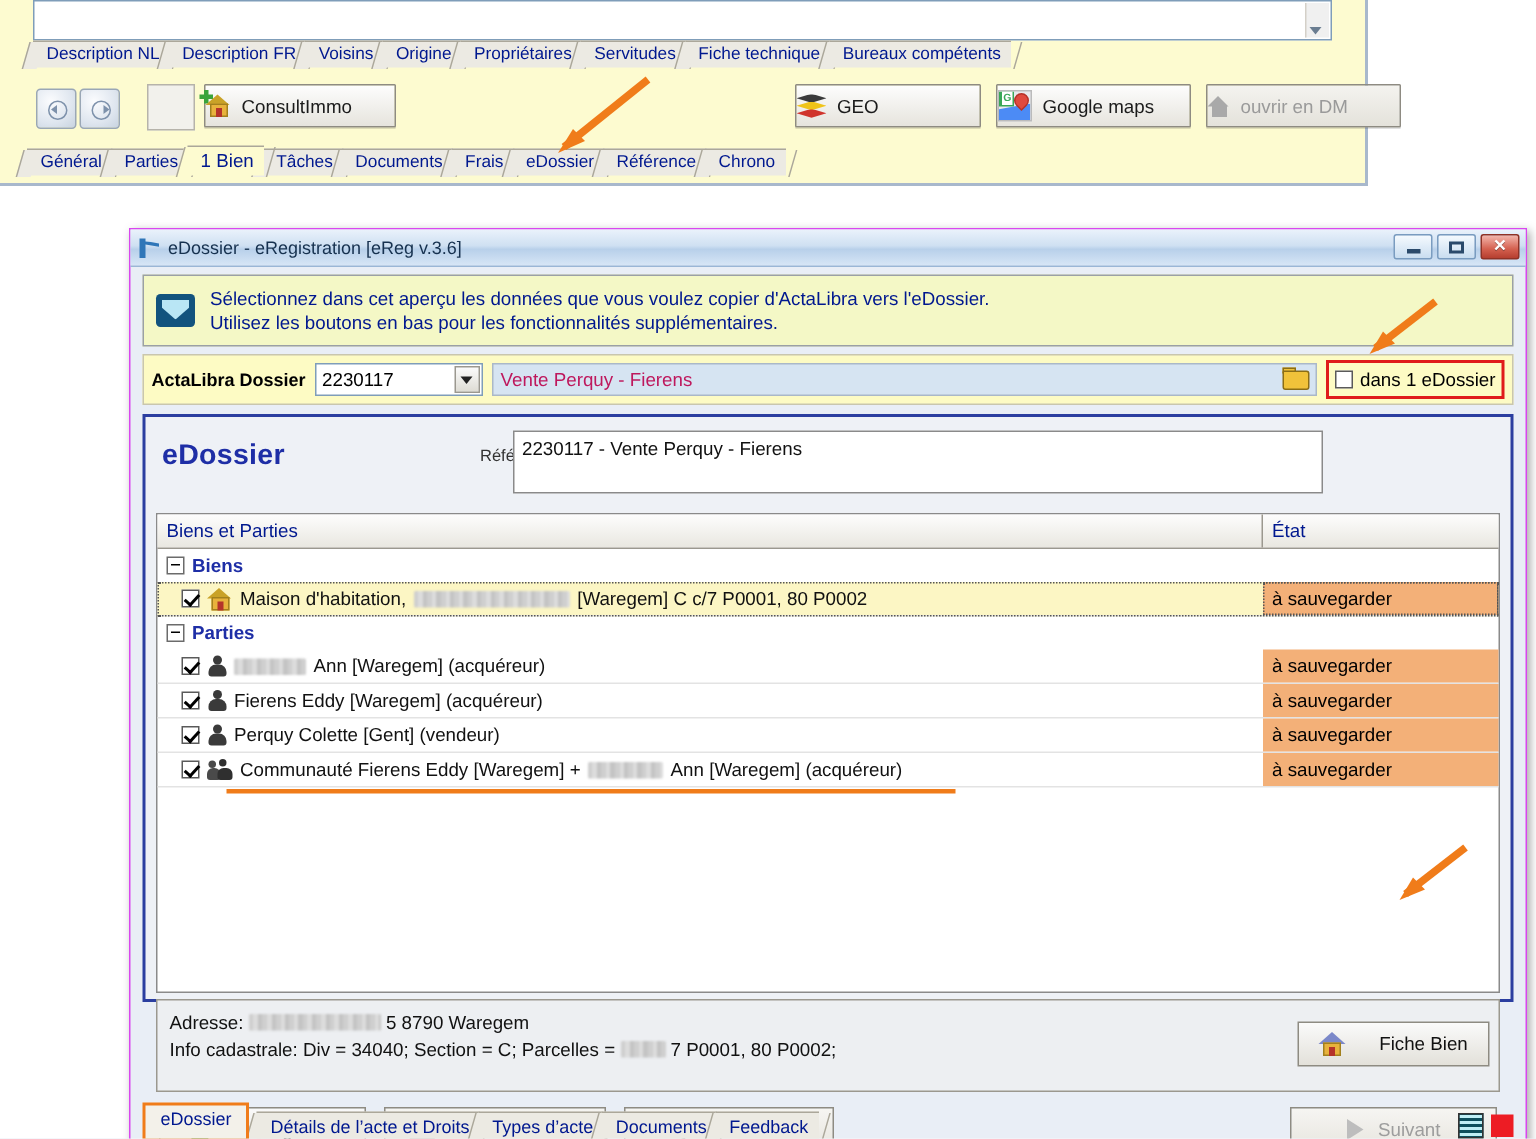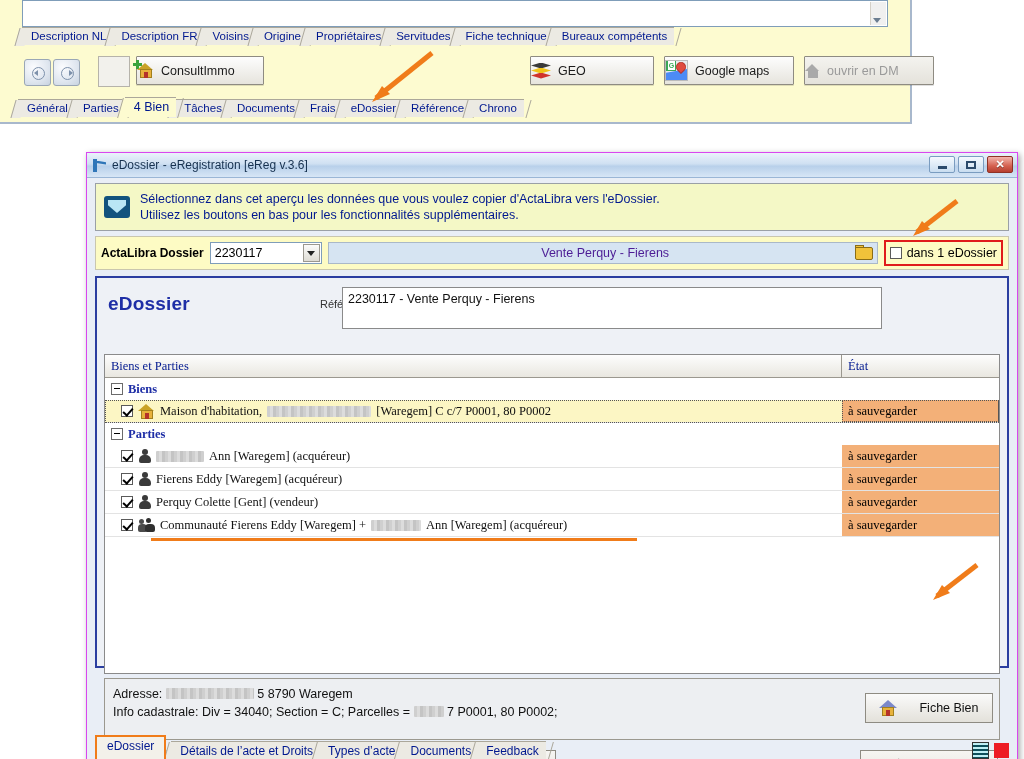--- a/index.html
+++ b/index.html
@@ -208,23 +208,22 @@
     box-sizing:border-box;display:flex;align-items:center;padding-left:4px;font-size:12.5px;
   }
   .combo .btn{
     position:absolute;right:1px;top:1px;width:17px;bottom:1px;
     background:linear-gradient(#fbfbfb,#dedcd4);border:1px solid #9b988f;box-sizing:border-box;
     display:flex;align-items:center;justify-content:center;
   }
   .combo .btn .cv{width:0;height:0;border-left:4px solid transparent;border-right:4px solid transparent;border-top:5px solid #222;}
   .dossier-name{
     flex:1;height:22px;background:#d6e4f2;border:1px solid #aab8c8;box-sizing:border-box;
-    display:flex;align-items:center;padding-left:5px;font-size:12.5px;color:#4c1d95;
+    display:flex;align-items:center;padding-left:5px;font-size:12.5px;color:#be185d;
     position:relative;
-    justify-content:center;
   }
   .folder-ico{
     position:absolute;right:3px;top:2px;width:19px;height:16px;
   }
   .folder-ico .f1{position:absolute;left:0;top:2px;width:18px;height:13px;background:#f0c23a;border:1px solid #8a6d16;box-sizing:border-box;border-radius:1px 2px 2px 2px;}
   .folder-ico .f2{position:absolute;left:0;top:0px;width:9px;height:4px;background:#f0c23a;border:1px solid #8a6d16;box-sizing:border-box;}
   .chk-wrap{
     display:flex;align-items:center;gap:5px;padding:2px 4px;
     border:2px solid #e01b1b;box-sizing:border-box;height:26px;
   }
@@ -246,22 +245,22 @@
     letter-spacing:.2px;
   }
   #panel-head .reflab{position:absolute;left:172px;top:14px;font-size:11px;color:#333;margin-left:44px;}
   #panel-head .refbox{
     position:absolute;left:238px;top:3px;right:118px;height:42px;background:#fff;
     border:1px solid #8a8a8a;box-sizing:border-box;font-size:12.5px;padding:4px 5px;color:#111;
   }
 
   
   #grid{
-    position:relative;margin-top:20px;height:320px;background:#fff;
-    border:1px solid #8a8a8a;box-sizing:border-box;font-family:Liberation Serif, serif;
+    position:relative;margin-top:8px;height:320px;background:#fff;
+    border:1px solid #8a8a8a;box-sizing:border-box;
   }
   #grid-header{display:flex;height:22px;background:linear-gradient(#fdfdfd,#e9e7e0);
     border-bottom:1px solid #9b988f;}
   #grid-header .h{
     font-size:12.5px;color:#00188f;display:flex;align-items:center;padding-left:6px;
     border-right:1px solid #9b988f;box-sizing:border-box;
   }
   #grid-header .h.first{flex:1;}
   #grid-header .h.last{width:157px;border-right:none;}
   .grp{
@@ -415,21 +414,21 @@
           <span class="roof"></span>
           <span class="body"></span>
         </span>
       <span>ouvrir en DM</span>
     </div>
   </div>
 
   <div class="tabstrip" id="bg-maintabs">
     <div class="tab"><span class="lbl">Général</span></div>
     <div class="tab"><span class="lbl">Parties</span></div>
-    <div class="tab active"><span class="lbl">4 Bien</span></div>
+    <div class="tab active"><span class="lbl">1 Bien</span></div>
     <div class="tab"><span class="lbl">Tâches</span></div>
     <div class="tab"><span class="lbl">Documents</span></div>
     <div class="tab"><span class="lbl">Frais</span></div>
     <div class="tab"><span class="lbl">eDossier</span></div>
     <div class="tab"><span class="lbl">Référence</span></div>
     <div class="tab"><span class="lbl">Chrono</span></div>
   </div>
 </div>
 
 <div id="dialog">

